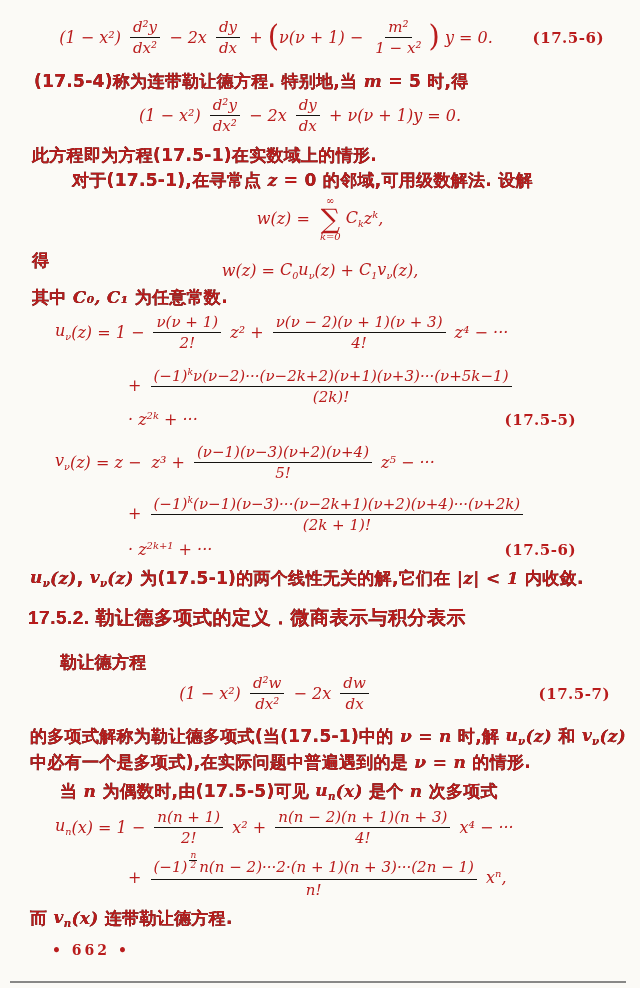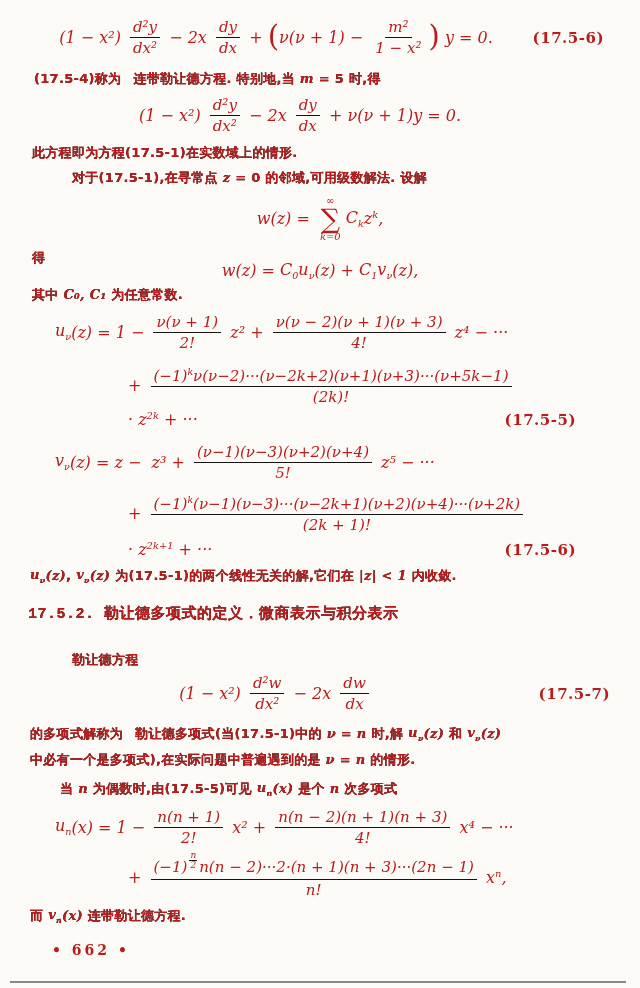--- a/index.html
+++ b/index.html
@@ -1,46 +1,46 @@
 <!DOCTYPE html>
 <html><head>
 <meta charset="utf-8">
 <style>
   html,body{margin:0;padding:0;background:#ddd;}
   .page{position:relative;width:640px;height:988px;background:#fbfaf6;color:#b91c1c;overflow:hidden;
         font-family:"DejaVu Serif",serif;}
   .line{position:absolute;display:flex;align-items:center;white-space:pre;line-height:1.25;}
   .math{font-style:italic;font-size:16px;}
-  .cn{font-style:normal;font-family:"DejaVu Sans","Liberation Sans",sans-serif;font-size:13px;
+  .cn{font-style:normal;font-family:"DejaVu Sans","Liberation Sans",sans-serif;font-size:17px;
       font-weight:600;letter-spacing:0.3px;text-shadow:0 0 .4px #151310;}
   .cn .it,.cn .sb,.cn sub,.cn sup{font-family:"DejaVu Serif",serif;font-style:italic;}
   .it{font-style:italic;}
-  .bold{font-weight:800;padding-left:12px;}
+  .bold{font-weight:800;}
   .center{left:0;right:0;}
   .center .content{flex:1;display:flex;justify-content:center;align-items:center;padding-right:88px;white-space:pre;}
   .leftline .content{display:flex;align-items:center;white-space:pre;}
   .eqtag{position:absolute;right:36px;top:50%;transform:translateY(-50%);
          font-style:normal;font-weight:700;font-size:15px;letter-spacing:.5px;}
   .tag-inner{right:64px;}
   .frac{display:inline-flex;flex-direction:column;align-items:center;text-align:center;
         margin:0 4px;font-size:0.94em;line-height:1.2;}
   .frac .num{border-bottom:1.5px solid #151310;padding:0 3px 1px;}
   .frac .den{padding:1px 3px 0;}
   .sum{display:inline-flex;flex-direction:column;align-items:center;margin:0 5px;line-height:1;}
   .sum .sigma{font-size:27px;font-style:normal;line-height:.95;}
   .sum .lim{font-size:10px;letter-spacing:0;}
   .sb{display:inline;}
   sub{font-size:.6em;}
   sup{font-size:.62em;}
   .rfrac{display:inline-flex;flex-direction:column;align-items:center;font-size:9px;
          line-height:1.05;vertical-align:7px;margin:0 2px;transform:translateY(-7px);}
   .rfrac .rnum{border-bottom:1px solid #151310;padding:0 1px;}
   .big{font-size:29px;font-style:normal;font-weight:300;line-height:.85;transform:translateY(-1px);}
-  .heading{font-family:Liberation Mono, monospace;font-style:normal;
-           font-weight:800;font-size:15px;letter-spacing:.5px;text-shadow:0 0 .6px #151310;text-align:right;}
+  .heading{font-family:Liberation Sans, sans-serif;font-style:normal;
+           font-weight:800;font-size:19px;letter-spacing:.5px;text-shadow:0 0 .6px #151310;text-align:right;}
   .pagenum{font-weight:700;font-size:14px;letter-spacing:3px;font-style:normal;}
   .scan-edge{position:absolute;left:10px;right:14px;bottom:5px;height:2px;background:#2a2a2a;opacity:.55;}
 </style>
 </head>
 <body>
 
 <div class="page">
 
   <div class="line math center" style="top:18px">
     <span class="content"><span>(1 − x²) </span><span class="frac"><span class="num">d²y</span><span class="den">dx²</span></span><span> − 2x </span><span class="frac"><span class="num">dy</span><span class="den">dx</span></span><span> + </span><span class="big">(</span><span>ν(ν + 1) − </span><span class="frac"><span class="num">m²</span><span class="den">1 − x²</span></span><span class="big">)</span><span> y = 0.</span></span>

